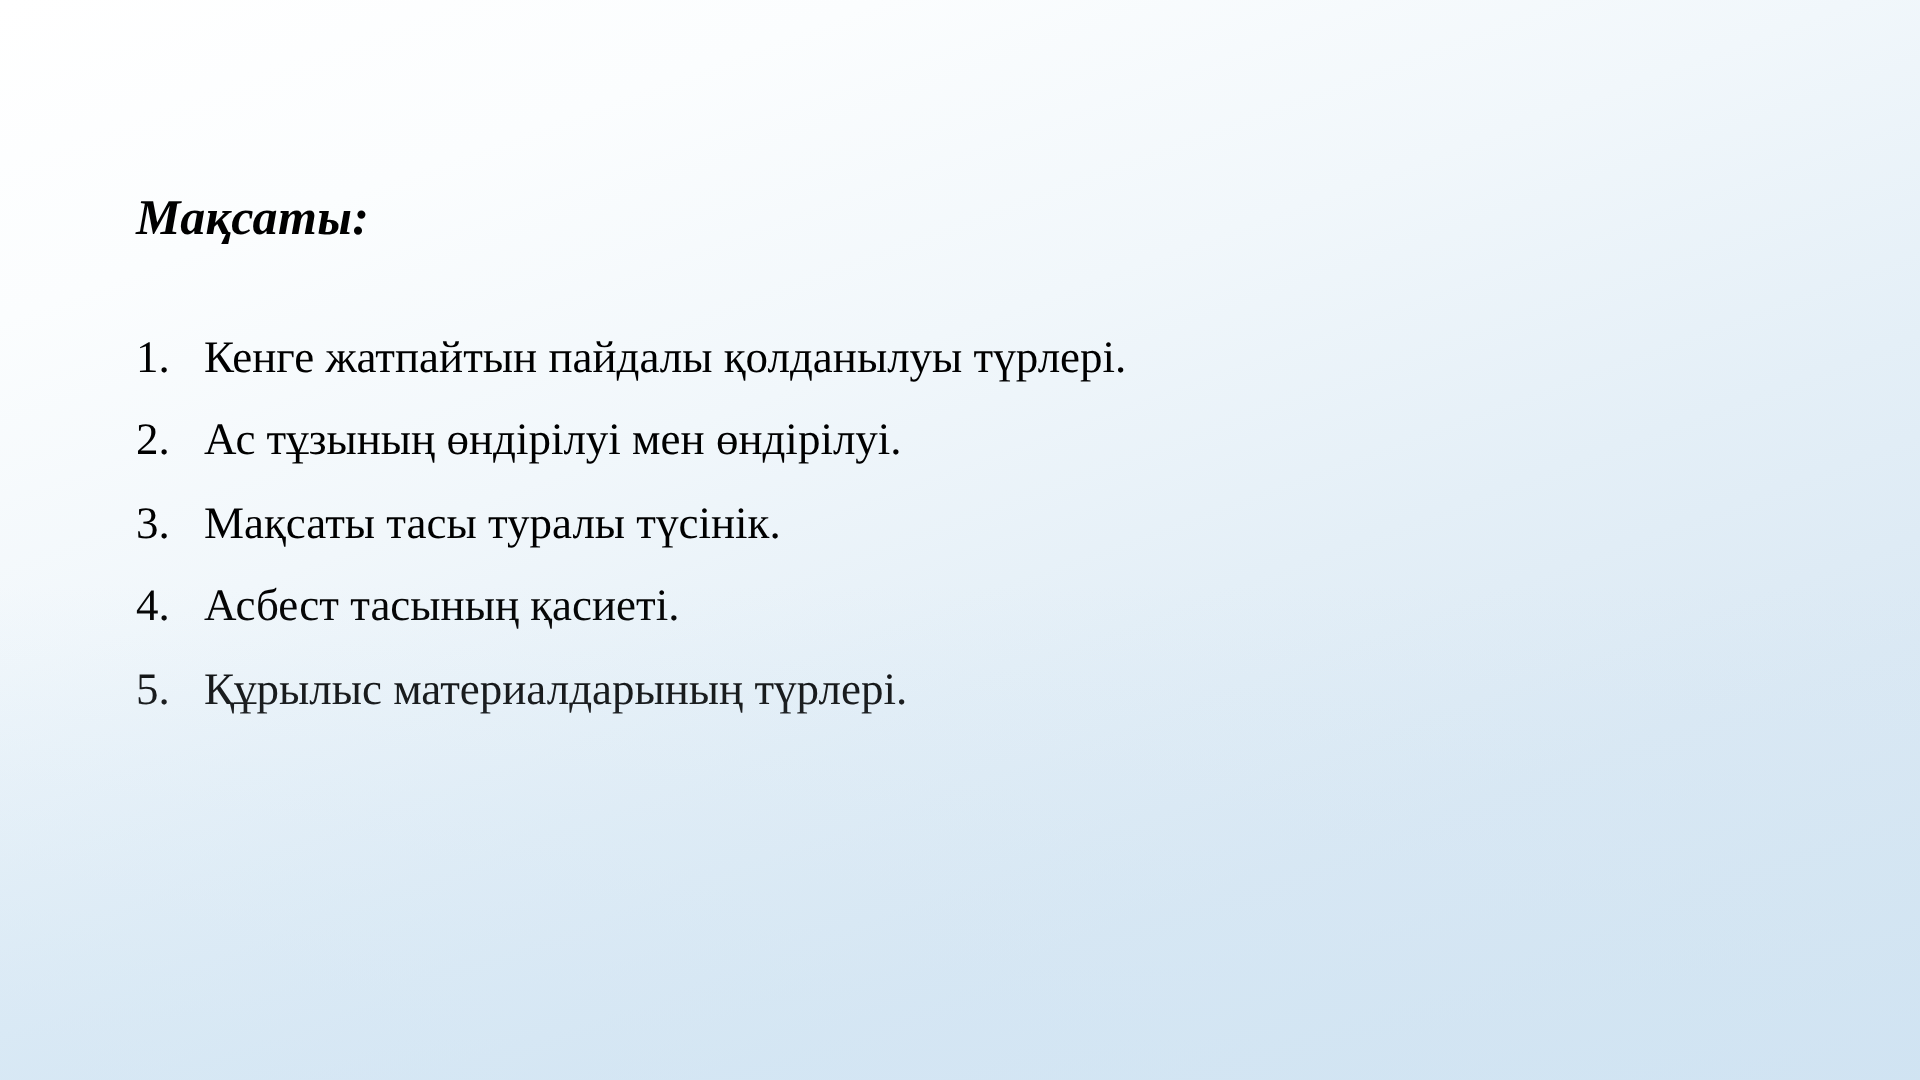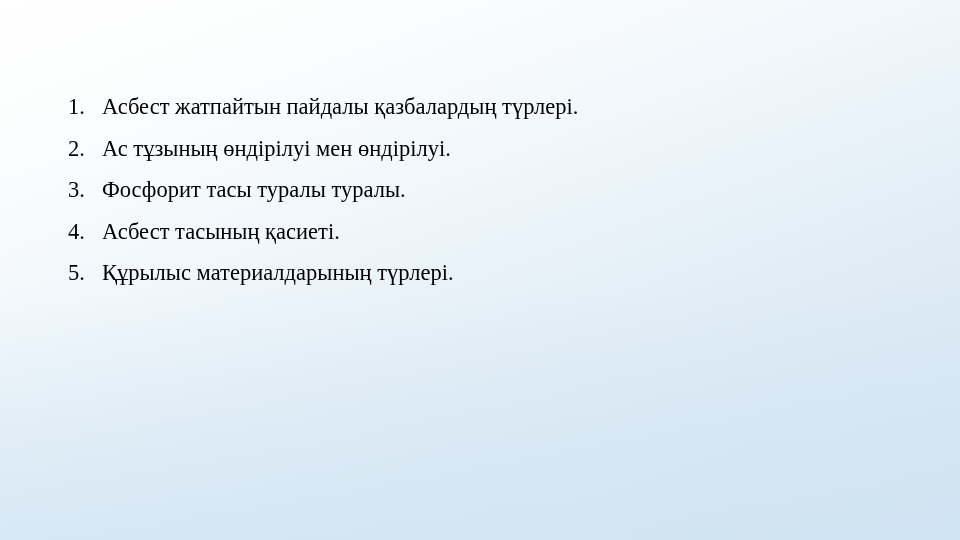--- a/index.html
+++ b/index.html
@@ -73,33 +73,34 @@
   ol.items li .txt {
     flex: 1 1 auto;
   }
 </style>
 </head>
 <body>
 
 <div class="slide">
   <div class="content">
 
+    <p class="heading">Мақсаты:</p>
 
     <ol class="items">
       <li>
         <span class="num">1.</span>
-        <span class="txt">Асбест жатпайтын пайдалы қазбалардың түрлері.</span>
+        <span class="txt">Кенге жатпайтын пайдалы қолданылуы түрлері.</span>
       </li>
       <li>
         <span class="num">2.</span>
         <span class="txt">Ас тұзының өндірілуі мен өндірілуі.</span>
       </li>
       <li>
         <span class="num">3.</span>
-        <span class="txt">Фосфорит тасы туралы туралы.</span>
+        <span class="txt">Мақсаты тасы туралы түсінік.</span>
       </li>
       <li>
         <span class="num">4.</span>
         <span class="txt">Асбест тасының қасиеті.</span>
       </li>
       <li>
         <span class="num">5.</span>
         <span class="txt">Құрылыс материалдарының түрлері.</span>
       </li>
     </ol>

